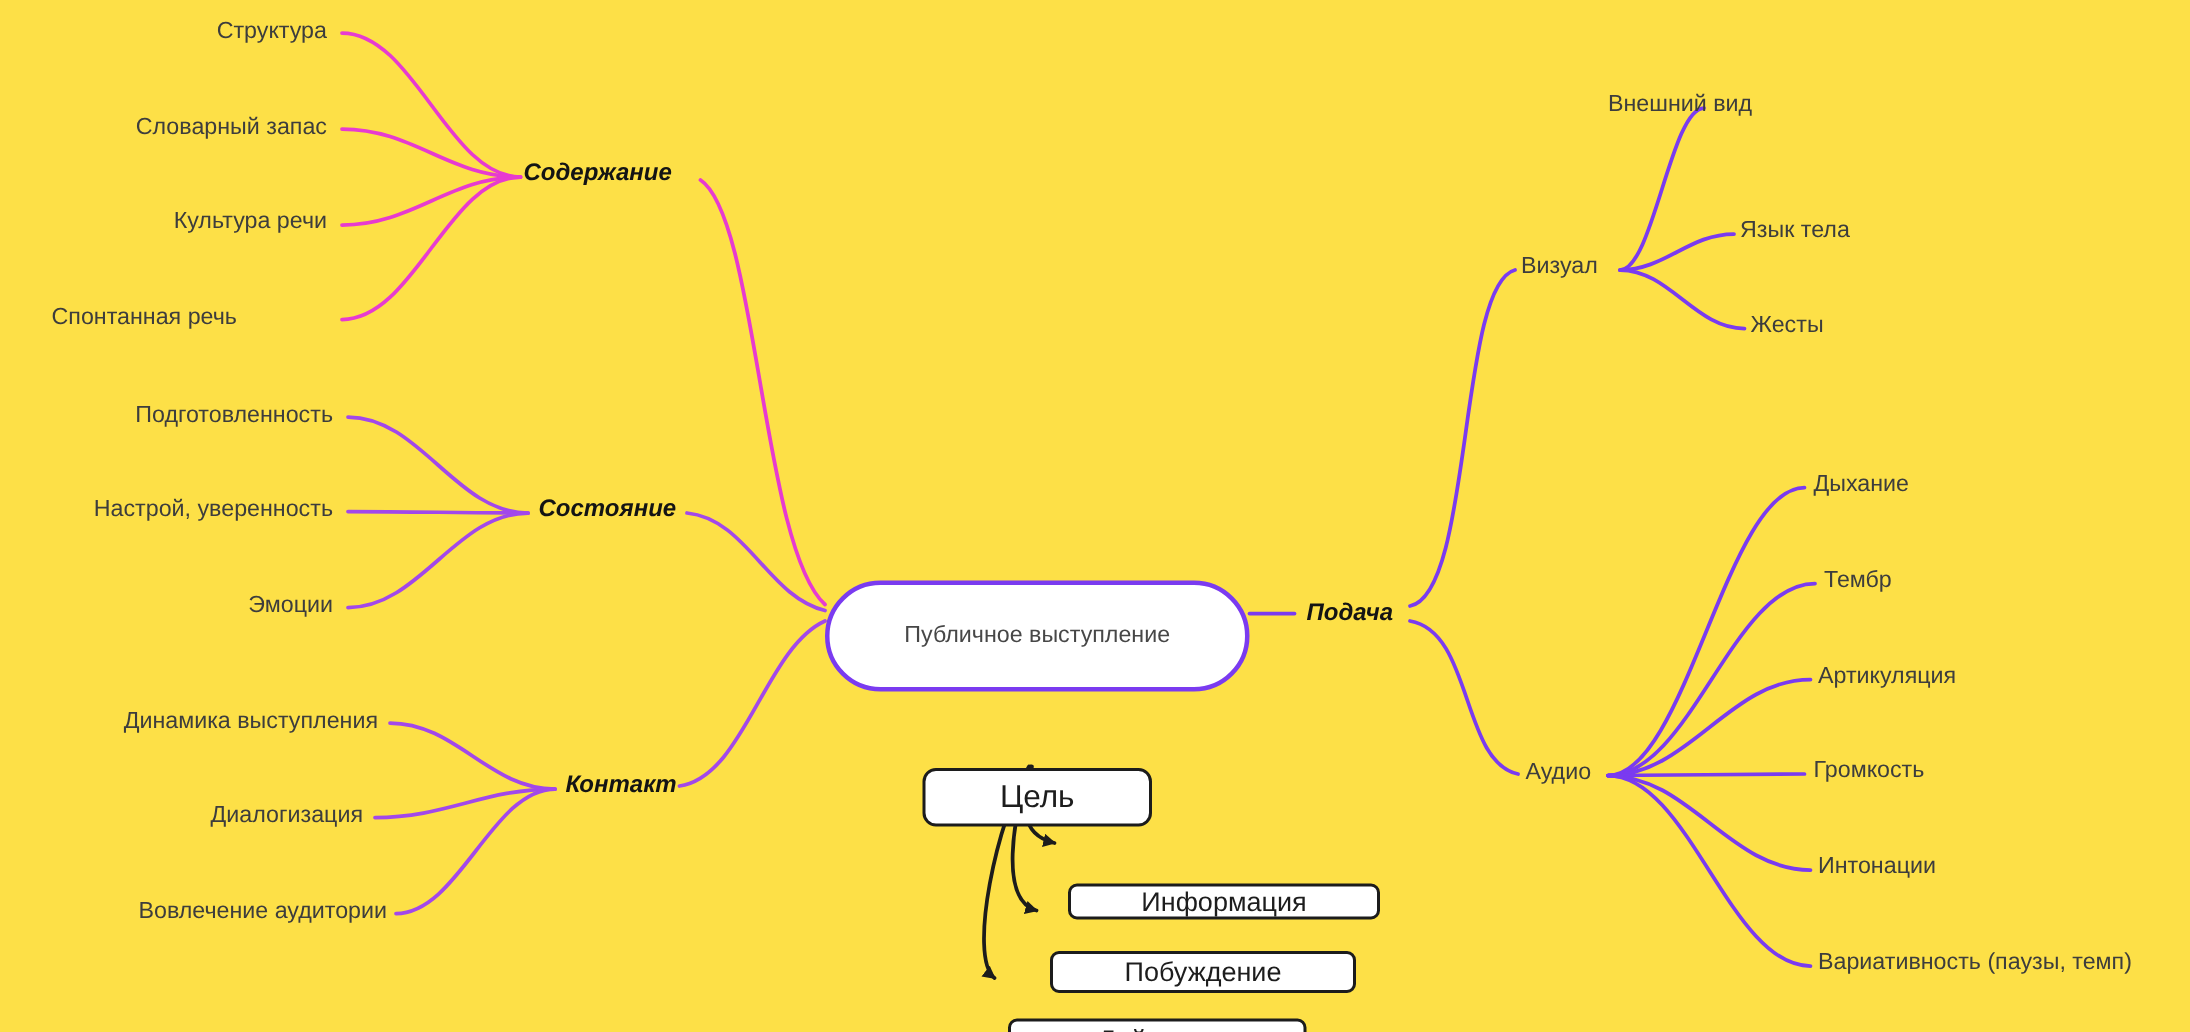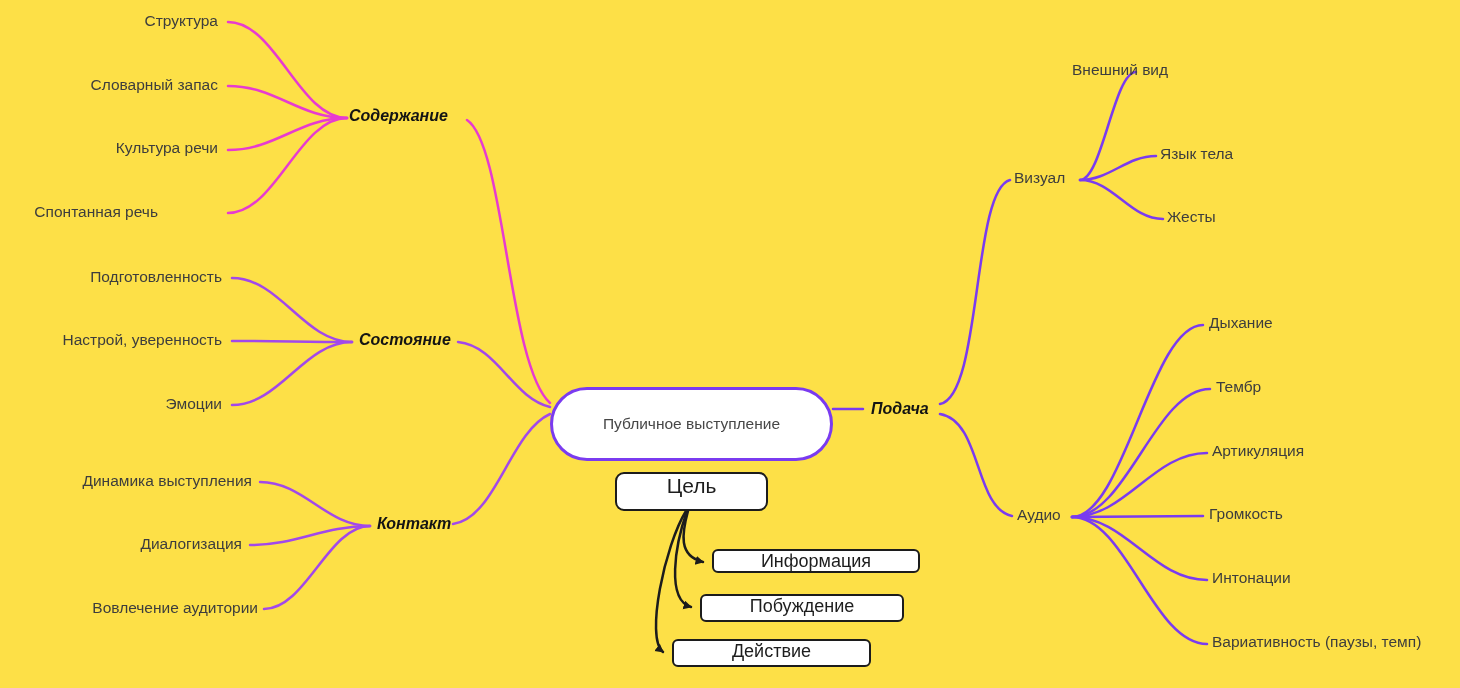--- a/index.html
+++ b/index.html
@@ -57,25 +57,27 @@
     color: #474747;
     box-sizing: border-box;
   }
 
   .goal-box {
     position: absolute;
     border: 2px solid var(--goal-flow, #1c1c1c);
     border-radius: 6px;
     background: #ffffff;
     display: flex;
+    align-items: center;
     justify-content: center;
     font-size: 18px;
     color: #1d1d1d;
     box-sizing: border-box;
     white-space: nowrap;
+    margin-top: 40px;
   }
   .goal-main { border-radius: 9px; font-size: 21px; }
 </style>
 </head>
 <body>
 
 <div class="canvas">
 
   <svg class="edges" width="1460" height="688" viewBox="0 0 1460 688">
     <defs>

